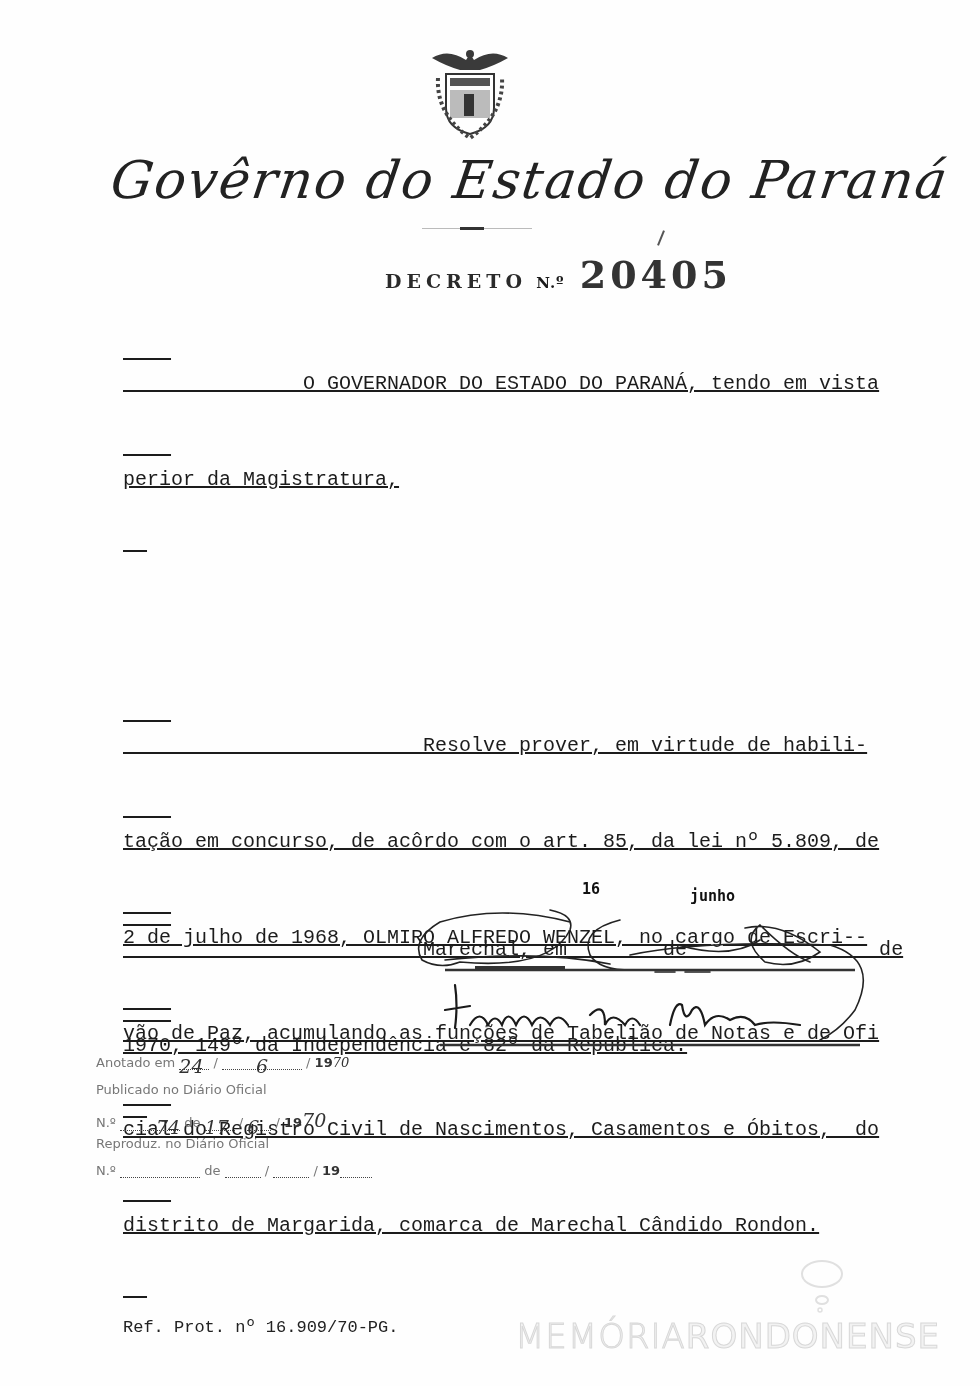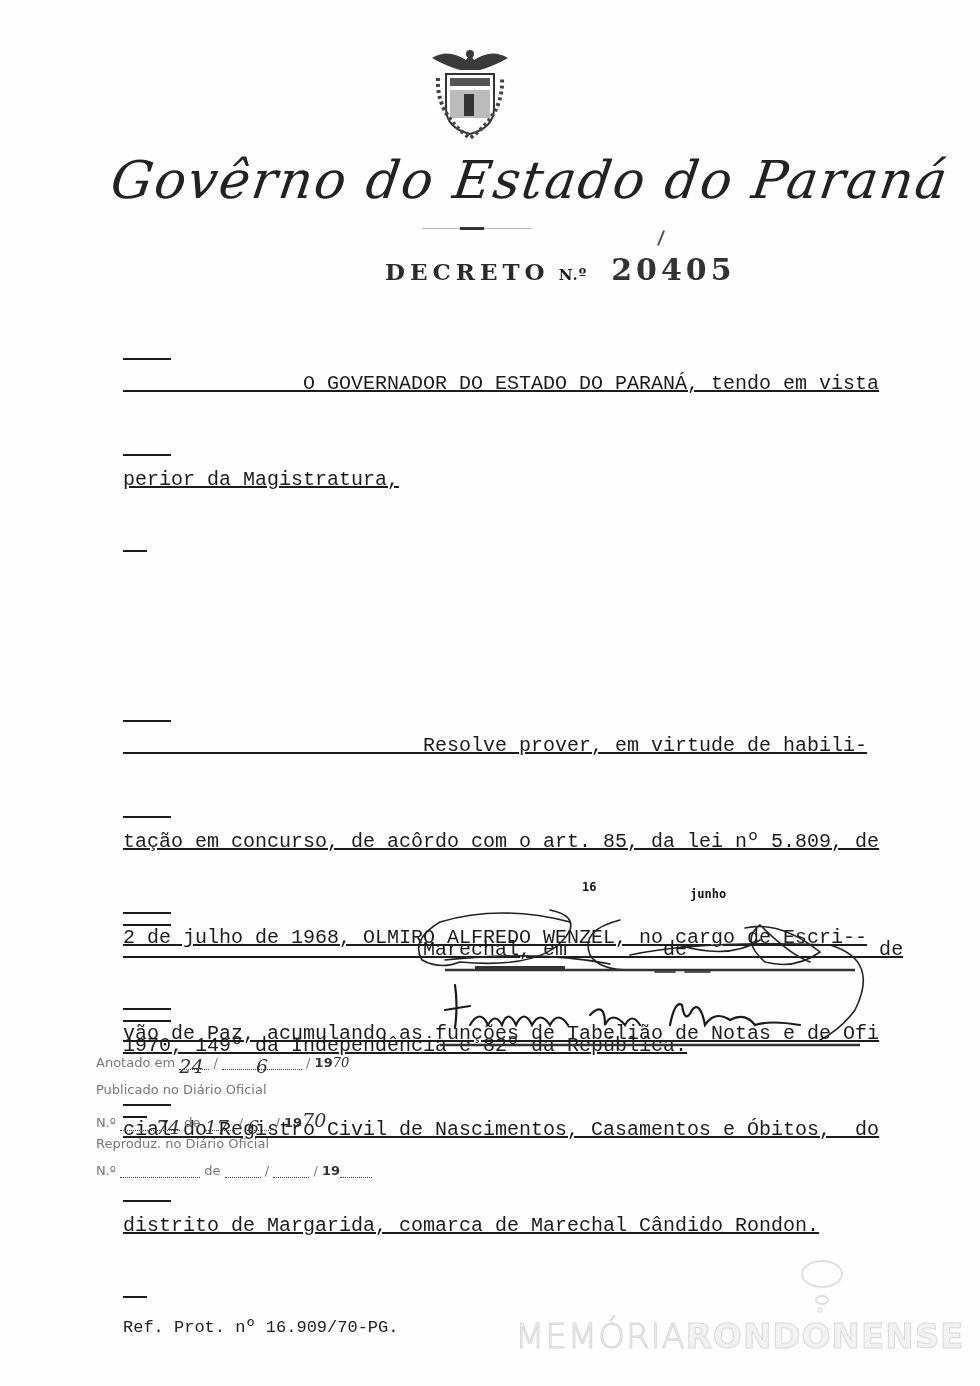--- a/index.html
+++ b/index.html
@@ -11,48 +11,48 @@
   .letterhead {
     position: absolute; left: 110px; top: 150px; width: 720px; height: 80px;
     font-family: "DejaVu Serif", serif; font-style: italic; font-size: 52px;
     color: #222; letter-spacing: 2px; white-space: nowrap;
     transform: skewX(-8deg);
   }
   .letterhead-rule { position: absolute; left: 422px; top: 228px; width: 110px; height: 1px; background: #bbb; }
   .letterhead-rule::after { content: ""; position: absolute; left: 38px; top: -1px; width: 24px; height: 3px; background: #333; }
 
   .decree { position: absolute; left: 385px; top: 252px; font-family: "DejaVu Serif", serif; white-space: nowrap; }
-  .decree .label { font-size: 23px; letter-spacing: 5px; font-weight: bold; color: #2a2a2a; }
+  .decree .label { font-size: 19px; letter-spacing: 5px; font-weight: bold; color: #2a2a2a; }
   .decree .num-prefix { font-size: 15px; font-weight: bold; margin-left: 4px; letter-spacing: 1px; }
-  .decree .number { font-size: 30px; font-weight: bold; letter-spacing: 4px; margin-left: 19px; color: #333; }
+  .decree .number { font-size: 38px; font-weight: bold; letter-spacing: 4px; margin-left: 10px; color: #333; }
   .decree-tick { position: absolute; left: 660px; top: 230px; width: 2px; height: 16px; background: #555; transform: rotate(22deg); }
 
   .typed {
     position: absolute; left: 123px; width: 740px;
     font-family: "Liberation Mono", "DejaVu Sans Mono", monospace;
     font-size: 20px; line-height: 32px; color: #1c1c1c; white-space: pre; text-decoration: underline;
   }
   .para1 { top: 304px; }
   .para2 { top: 666px; }
   .date  { top: 870px; }
-  .handdate { position: absolute; font-family: "DejaVu Sans Mono", monospace; font-weight: bold; font-size: 12px; color: #111; }
+  .handdate { position: absolute; font-family: "DejaVu Sans Mono", monospace; font-weight: bold; font-size: 15px; color: #111; }
 
   .signature { position: absolute; left: 400px; top: 900px; width: 480px; height: 160px; }
 
   .ledger { position: absolute; left: 96px; top: 1055px; width: 300px; font-family: "DejaVu Sans", sans-serif; font-size: 13px; color: #777; }
   .ledger .row { height: 27px; position: relative; white-space: nowrap; }
   .ledger .hw { font-family: "DejaVu Serif", serif; font-style: italic; color: #333; font-size: 19px; }
   .ledger .bold { color: #333; font-weight: bold; }
   .ledger .line { display: inline-block; border-bottom: 1px dotted #444; vertical-align: bottom; height: 14px; }
 
   .refs { position: absolute; left: 123px; top: 1238px; font-family: "Liberation Mono", "DejaVu Sans Mono", monospace; font-size: 17px; line-height: 36px; color: #222; white-space: pre; }
 
   .watermark { position: absolute; left: 505px; top: 1290px; width: 430px; height: 80px; }
   .watermark-text { position: absolute; left: 10px; top: 26px; font-family: "DejaVu Sans", sans-serif; font-size: 34px; letter-spacing: 1px; color: #f2f2f2; font-weight: 300; -webkit-text-stroke: 1px #d8d8d8; white-space: nowrap; }
-  .watermark-text .b { font-weight: bold; }
+  .watermark-text .b { font-weight: normal; }
   .watermark-icon { position: absolute; left: 287px; top: -30px; width: 60px; height: 60px; }
 </style>
 </head>
 <body>
 
 <div class="page">
 
   <div class="crest">
     <svg viewBox="0 0 84 96" width="84" height="96">
       <path d="M4 14 Q20 4 38 16 L42 10 L46 16 Q64 4 80 14 Q66 22 52 26 L32 26 Q18 22 4 14 Z" fill="#3a3a3a"></path>

